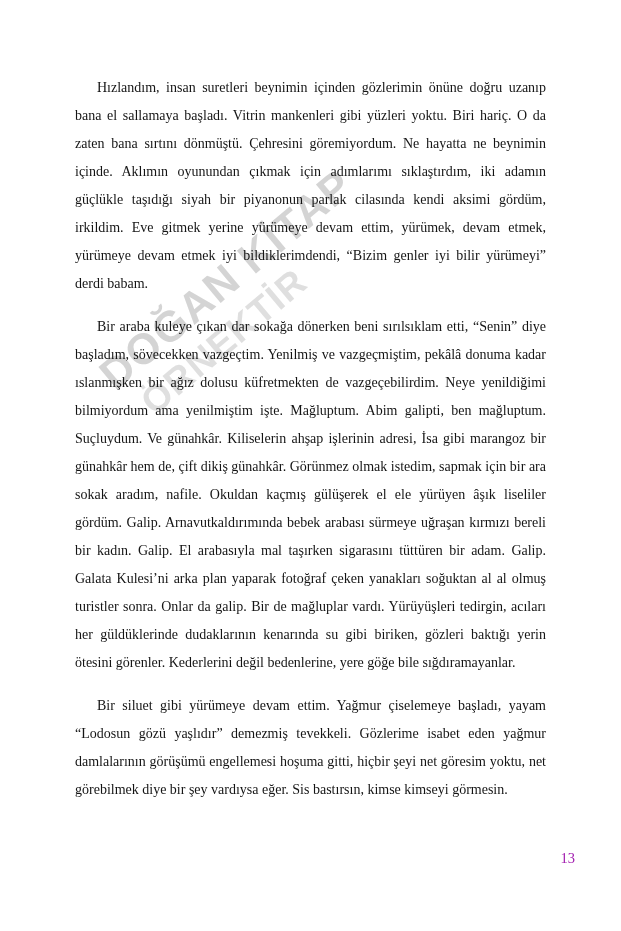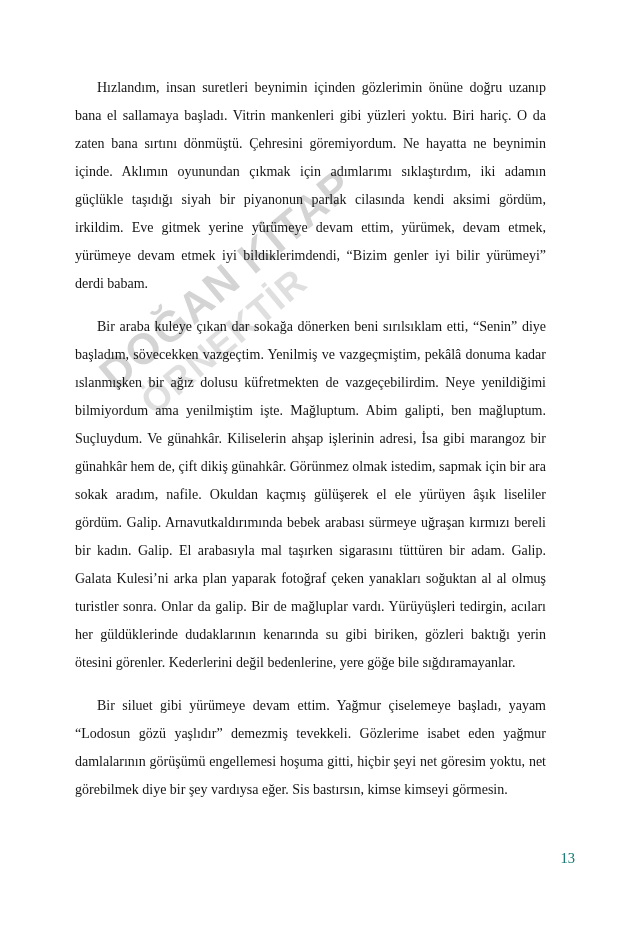--- a/index.html
+++ b/index.html
@@ -87,21 +87,21 @@
     margin-top: 15px;
   }
 
   
   #folio {
     position: absolute;
     right: 46px;
     top: 851px;
     font-size: 14.5px;
     line-height: 1;
-    color: #0f766e;
+    color: #a21caf;
     z-index: 3;
     margin-left: 36px;
   }
 </style>
 </head>
 <body>
 
 <div id="page">
 
   <div id="watermark">

